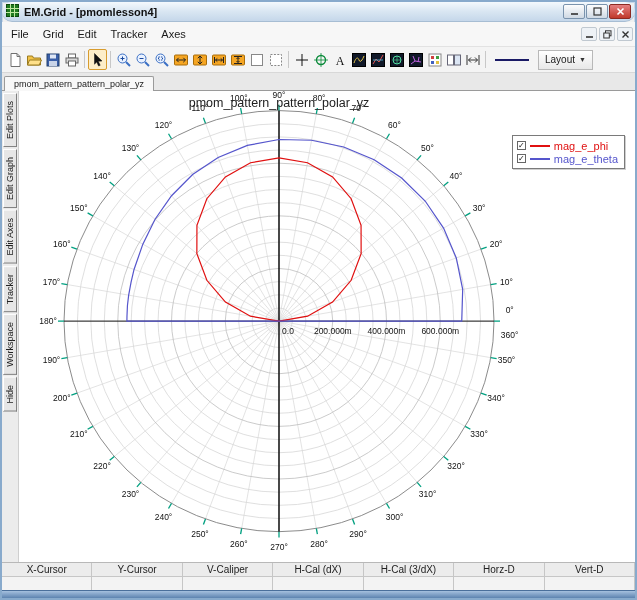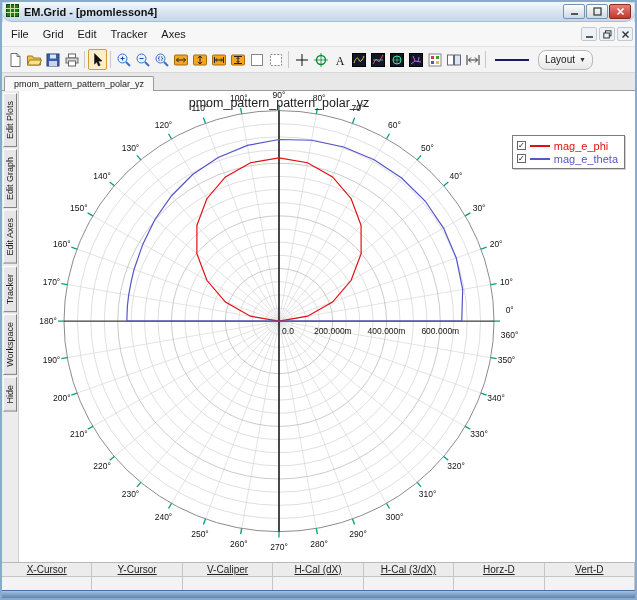--- a/index.html
+++ b/index.html
@@ -21,21 +21,21 @@
   #menu-items { display:flex; flex:1; }
   .mdi-btn { width:16px; height:14px; display:inline-flex; align-items:center; justify-content:center; border:1px solid #c0c8d0; background:#eef2f6; margin-left:2px; border-radius:2px; }
 
   
   #toolbar { height:26px; display:flex; align-items:center; background:#f4f4f4; border-bottom:1px solid #d8d8d8; padding:0 3px; overflow:hidden; }
   .tbtn { width:19px; height:21px; display:inline-flex; align-items:center; justify-content:center; border:1px solid transparent; border-radius:2px; }
   .tbtn.selected { background:#fdeec9; border-color:#d89c2e; }
   .tbtn svg { display:block; }
   .tsep { width:1px; height:17px; background:#c8c8c8; margin:0 3px; }
   .tbtn-wide { width:46px; height:21px; display:inline-flex; align-items:center; justify-content:center; }
-  .tbtn-layout { height:20px; display:inline-flex; align-items:center; gap:4px; padding:0 6px; border:1px solid #b8b8b8; border-radius:8px; background:linear-gradient(#ffffff,#e8e8e8); margin-left:3px; font-size:10px; }
+  .tbtn-layout { height:20px; display:inline-flex; align-items:center; gap:4px; padding:0 6px; border:1px solid #b8b8b8; border-radius:0; background:linear-gradient(#ffffff,#e8e8e8); margin-left:3px; font-size:10px; }
   .tbtn-layout .caret { font-size:7px; color:#333; }
 
   
   #tabstrip { height:18px; background:#e8e8e8; border-bottom:1px solid #9a9a9a; display:flex; align-items:flex-end; padding-left:2px; }
   #doc-tab { font-size:9px; padding:2px 9px 2px; background:#f8f8f8; border:1px solid #9a9a9a; border-bottom:none; border-radius:2px 2px 0 0; position:relative; top:1px; }
 
   
   #content { flex:1; min-height:0; display:flex; background:#fff; }
   #sidebar { width:17px; background:#ececec; border-right:1px solid #cfcfcf; display:flex; flex-direction:column; padding-top:1px; }
   .side-tab { writing-mode:vertical-rl; transform:rotate(180deg); font-size:9px; font-family:"Liberation Sans",sans-serif; color:#222;
@@ -45,21 +45,21 @@
 
   
   #legend { position:absolute; top:44px; right:10px; background:#ffffff; border:1px solid #7a7a7a; box-shadow:1px 1px 0 #cfcfcf; padding:3px 6px 3px 4px; }
   .lg-row { display:flex; align-items:center; gap:4px; height:13px; }
   .lg-cb { width:9px; height:9px; border:1px solid #666; background:#fff; font-size:8px; line-height:7px; text-align:center; color:#111; }
   .lg-line { width:20px; height:2px; display:inline-block; }
   .lg-label { font-size:11px; }
 
   
   #statusbar { height:28px; background:#ececec; border-top:1px solid #b8b8b8; display:grid; grid-template-columns:repeat(7,1fr); grid-template-rows:14px 14px; }
-  .st-cell { border-right:1px solid #c6c6c6; border-bottom:1px solid #c6c6c6; font-size:10px; display:flex; align-items:center; justify-content:center; color:#222;text-decoration:underline; }
+  .st-cell { border-right:1px solid #c6c6c6; border-bottom:1px solid #c6c6c6; font-size:10px; display:flex; align-items:center; justify-content:center; color:#222; }
   .st-cell.val { background:#f3f3f3; border-bottom:none; }
 
   #bottomstrip { height:8px; background:linear-gradient(180deg,#a5c0de,#5d83b0); border-top:1px solid #4a6f9b; }
 </style>
 </head>
 <body>
 
 <div class="window">
 
   <div id="titlebar">

